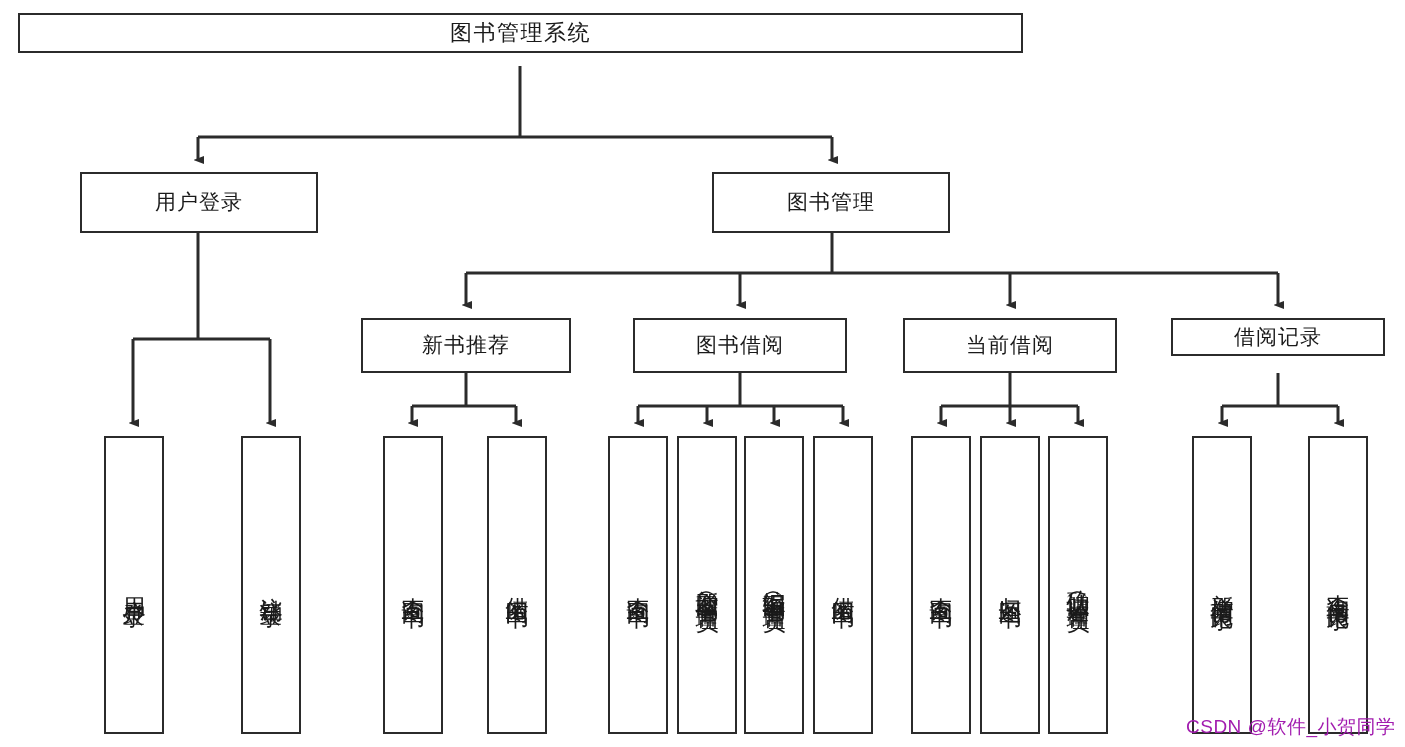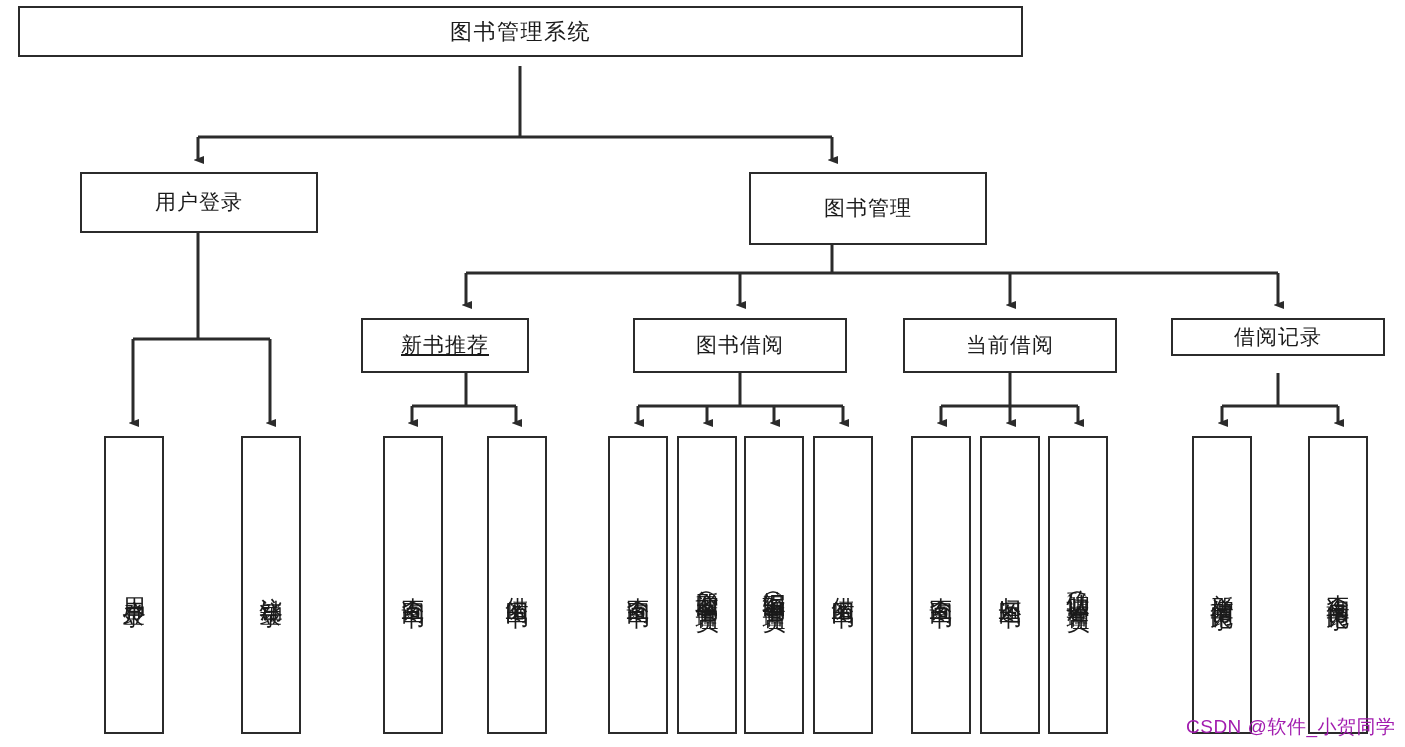--- a/index.html
+++ b/index.html
@@ -123,33 +123,33 @@
       <path d="M1010,406 L1010,423" marker-end="url(#arrow)"></path>
       <path d="M1078,406 L1078,423" marker-end="url(#arrow)"></path>
 
       <path d="M1278,373 L1278,406"></path>
       <path d="M1222,406 L1338,406"></path>
       <path d="M1222,406 L1222,423" marker-end="url(#arrow)"></path>
       <path d="M1338,406 L1338,423" marker-end="url(#arrow)"></path>
     </g>
   </svg>
 
-  <div class="node horiz root" style="left:18px; top:6px; width:1005px; height:51px;">
+  <div class="node horiz root" style="left:18px; top:13px; width:1005px; height:40px;">
     <span class="lbl">图书管理系统</span>
   </div>
 
   <div class="node horiz" style="left:80px; top:172px; width:238px; height:61px;">
     <span class="lbl">用户登录</span>
   </div>
 
-  <div class="node horiz" style="left:749px; top:172px; width:238px; height:73px;justify-content:center;">
+  <div class="node horiz" style="left:712px; top:172px; width:238px; height:61px;justify-content:center;">
     <span class="lbl">图书管理</span>
   </div>
 
-  <div class="node horiz" style="left:361px; top:318px; width:168px; height:55px;text-decoration:underline;">
+  <div class="node horiz" style="left:361px; top:318px; width:210px; height:55px;">
     <span class="lbl">新书推荐</span>
   </div>
 
   <div class="node horiz" style="left:903px; top:318px; width:214px; height:55px;">
     <span class="lbl">当前借阅</span>
   </div>
 
   <div class="node horiz" style="left:633px; top:318px; width:214px; height:55px;">
     <span class="lbl">图书借阅</span>
   </div>

